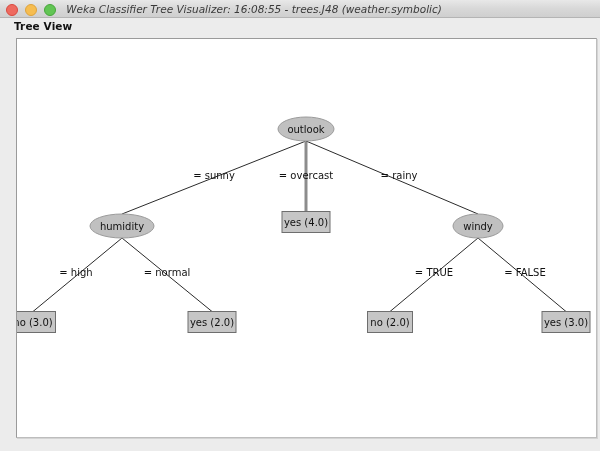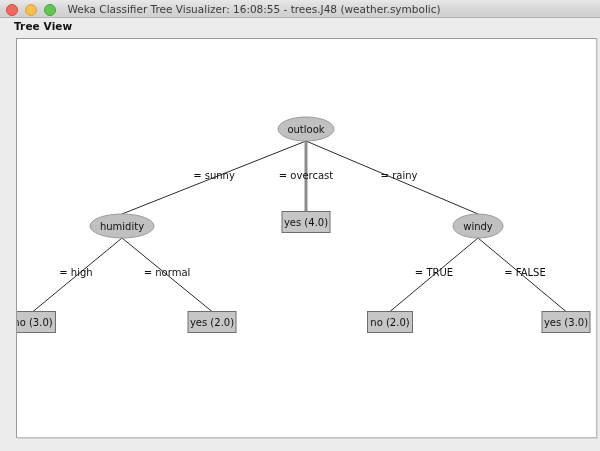--- a/index.html
+++ b/index.html
@@ -56,20 +56,21 @@
     left: 0; top: 0;
     width: 508px;
     height: 18px;
     line-height: 18px;
     text-align: center;
     font-size: 10.5px;
     color: #3a3a3a;
     font-weight: normal;
     white-space: nowrap;
     pointer-events: none;
+    font-style: italic;
   }
 
   
   #content-area {
     position: absolute;
     left: 8px; top: 18px;
     width: 600px;
     height: 433px;
     background: #ececec;
   }

